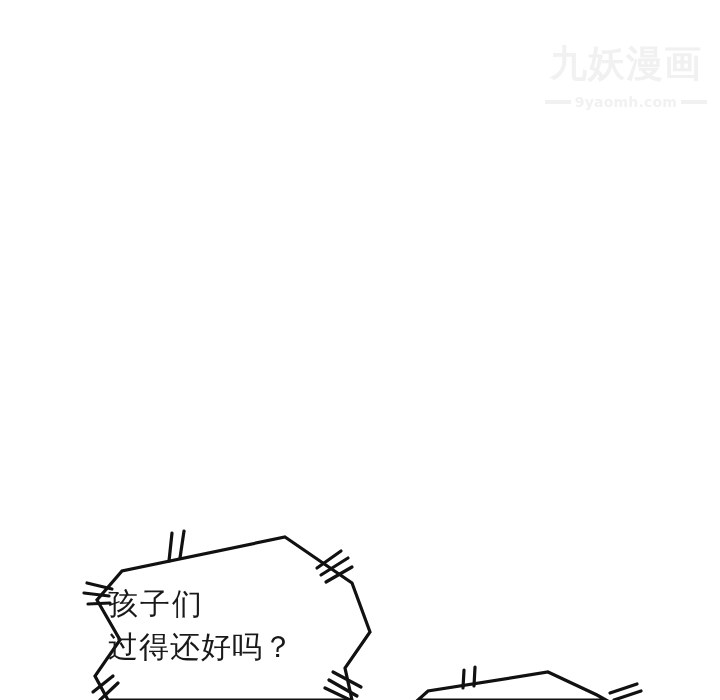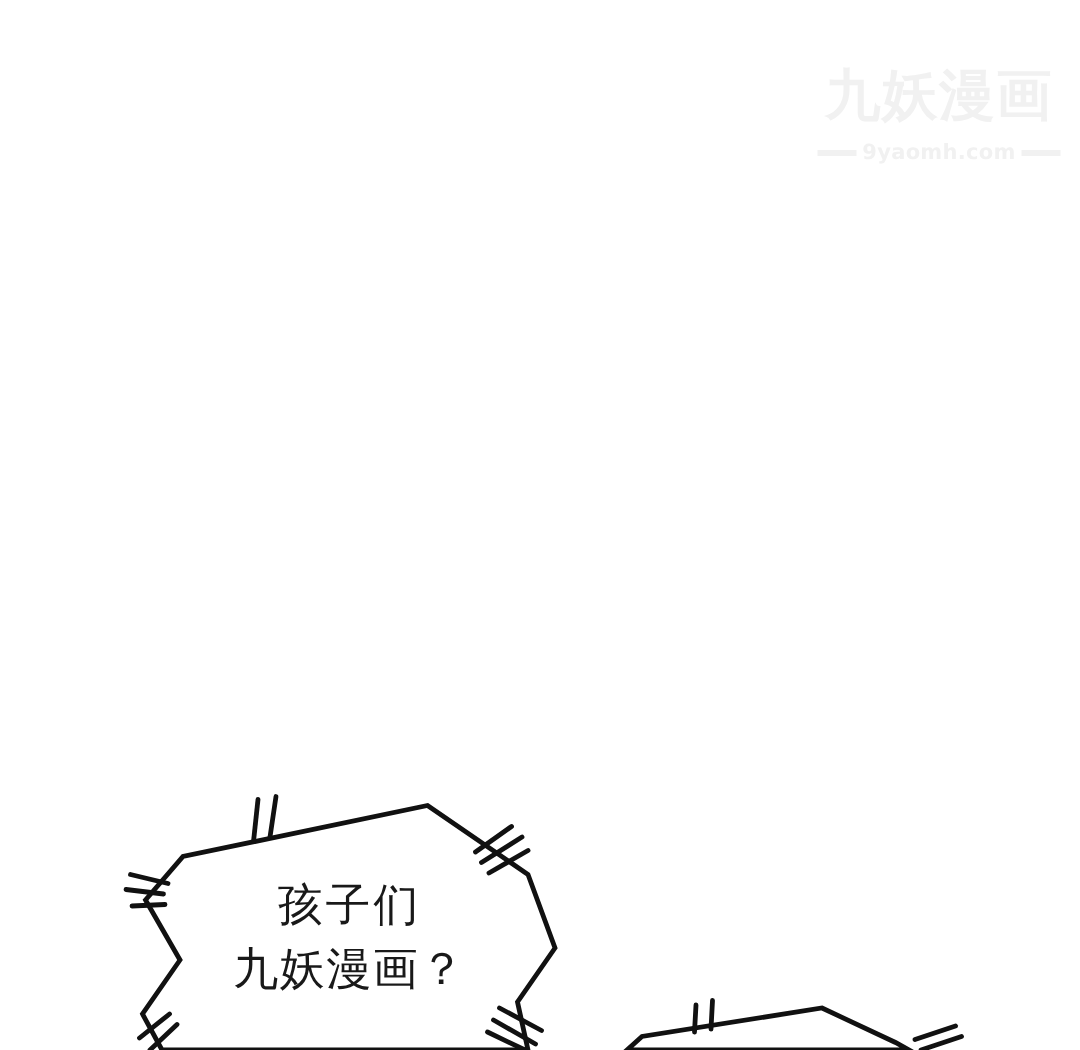--- a/index.html
+++ b/index.html
@@ -84,21 +84,20 @@
     stroke-linecap: round;
     stroke-linejoin: round;
   }
 
   
   .balloon-text {
     position: absolute;
     left: 108px;
     top: 583px;
     width: 250px;
-    text-align: center;
     color: #191919;
     font-family: "DejaVu Sans", "Liberation Sans", sans-serif;
     font-size: 30px;
     font-weight: 400;
     line-height: 1.42;
     letter-spacing: 2px;
     white-space: nowrap;
     user-select: none;
   }
   .balloon-text .line-1 {
@@ -166,16 +165,16 @@
                Z"></path>
       <path class="balloon-spike" d="M 463 688 L 464 670"></path>
       <path class="balloon-spike" d="M 474 686 L 475 667"></path>
       <path class="balloon-spike" d="M 610 693 L 637 684"></path>
       <path class="balloon-spike" d="M 614 700 L 641 691"></path>
     </g>
   </svg>
 
   <div class="balloon-text">
     <span class="line-1">孩子们</span>
-    <span class="line-2">九妖漫画？</span>
+    <span class="line-2">过得还好吗？</span>
   </div>
 
 </div>
 
 </body></html>

